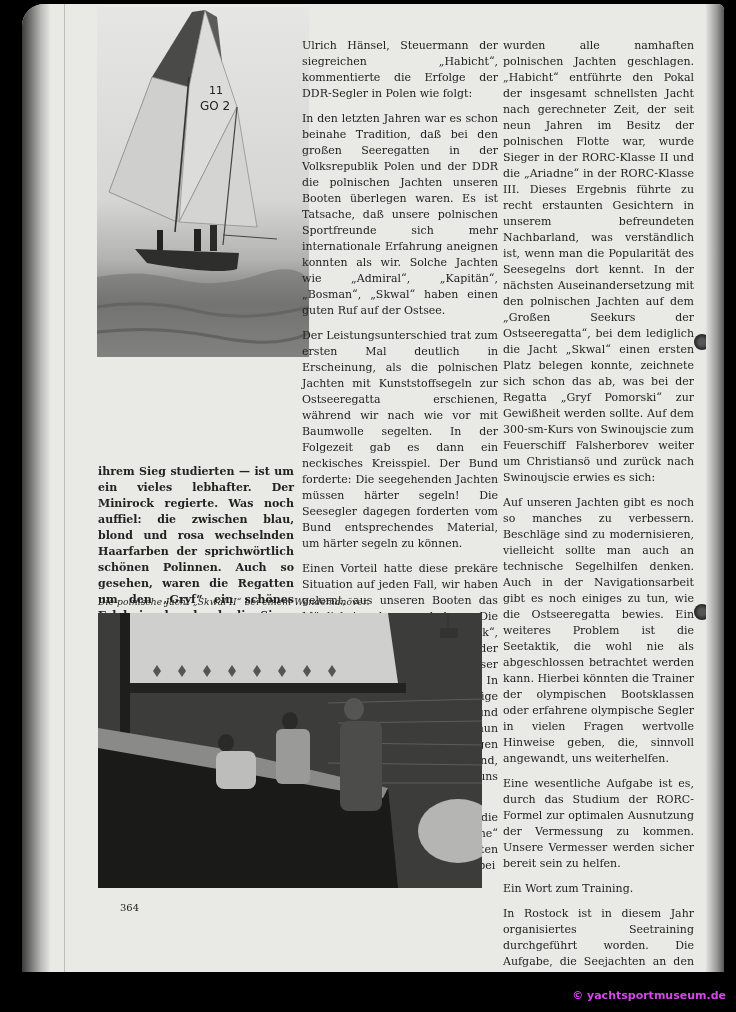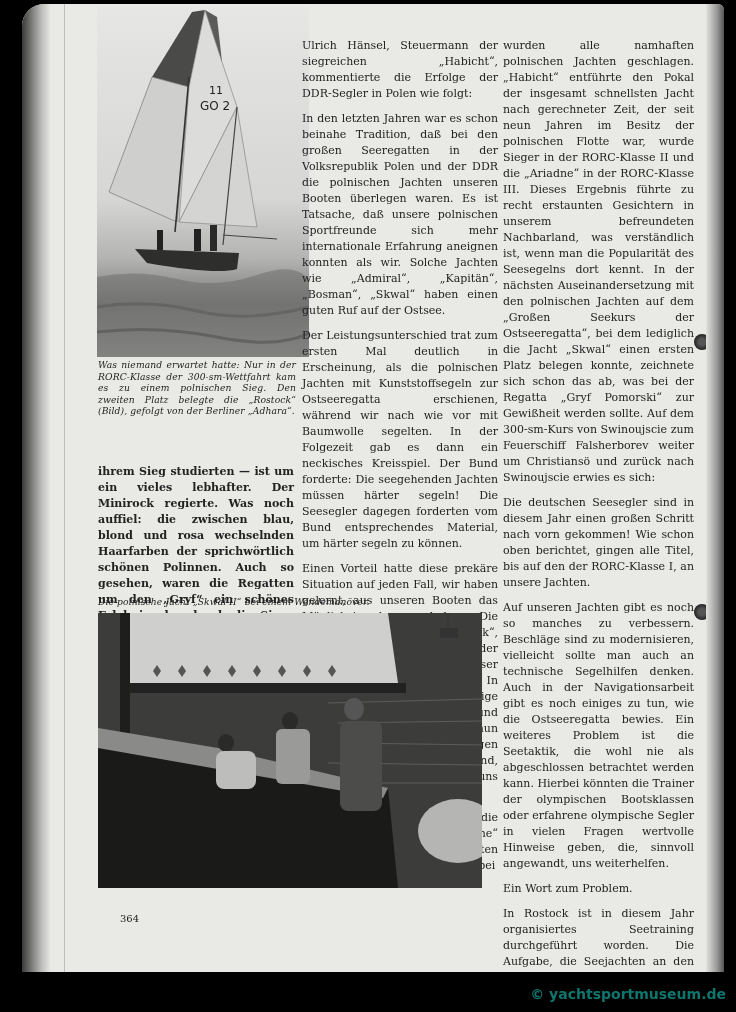--- a/index.html
+++ b/index.html
@@ -8,23 +8,23 @@
   .page::before{content:"";position:absolute;left:0;top:0;width:28px;height:100%;background:linear-gradient(to right,#3a3a3a,#bdbdbb 70%,#e4e4e1);}
   .page::after{content:"";position:absolute;right:0;top:0;width:18px;height:100%;background:linear-gradient(to right,#e2e2df,#9a9a98 60%,#555);}
   .fold{position:absolute;left:42px;top:0;width:1px;height:100%;background:#bdbdba;}
   .col{position:absolute;font-size:11px;line-height:16px;color:#222;text-align:justify;hyphens:manual;}
   .col p{margin:0 0 9px 0;}
   .col p.h{font-weight:bold;}
   .cap{position:absolute;font-style:italic;font-size:9.2px;line-height:11.6px;color:#222;text-align:justify;letter-spacing:0.1px;}
   .photo{position:absolute;overflow:hidden;}
   .photo1{left:75px;top:3px;width:212px;height:350px;background:linear-gradient(#e6e6e4 0%,#d6d6d4 55%,#b3b3b1 72%,#7a7a78 85%,#9a9a98 100%);}
   .photo2{left:76px;top:609px;width:384px;height:275px;background:linear-gradient(170deg,#5a5a58 0%,#3b3b39 40%,#1b1b1a 100%);}
-  .pgnum{position:absolute;left:98px;top:898px;font-size:10px;color:#222;margin-top:11px;}
+  .pgnum{position:absolute;left:98px;top:898px;font-size:10px;color:#222;}
   .holes{position:absolute;width:16px;height:16px;border-radius:50%;background:radial-gradient(circle,#555 30%,#222 70%);right:14px;}
-  .copyright{position:absolute;right:10px;bottom:10px;color:#0f766e;font-family:"DejaVu Sans","Liberation Sans",sans-serif;font-size:14px;font-weight:bold;margin-left:42px;}
+  .copyright{position:absolute;right:10px;bottom:10px;color:#d946ef;font-family:"DejaVu Sans","Liberation Sans",sans-serif;font-size:11px;font-weight:bold;margin-left:42px;}
 </style>
 </head>
 <body>
 
 <div class="page">
   <div class="fold"></div>
 
   <div class="photo photo1">
     <svg width="212" height="350" viewBox="0 0 212 350">
 
@@ -46,39 +46,38 @@
       <rect x="60" y="223" width="6" height="20" fill="#222"></rect>
       <rect x="97" y="222" width="7" height="22" fill="#222"></rect>
       <rect x="113" y="218" width="7" height="26" fill="#2a2a28"></rect>
 
       <path d="M0,270 Q40,262 80,272 T160,268 T212,274 L212,350 L0,350 Z" fill="#6e6e6c" opacity="0.55"></path>
       <path d="M0,300 Q50,292 100,304 T212,300" stroke="#555" stroke-width="3" fill="none" opacity="0.5"></path>
       <path d="M0,325 Q60,318 120,330 T212,326" stroke="#4a4a48" stroke-width="3" fill="none" opacity="0.5"></path>
     </svg>
   </div>
 
-  <div class="cap" style="left:76px;top:355px;width:198px;">Was niemand erwartet hatte: Nur in der RORC-Klasse der 300-sm-Wettfahrt kam es zu einem polnischen Sieg. Den zweiten Platz belegte die „Rostock“ (Bild), gefolgt von der Berliner „Adhara“.</div>
 
   <div class="col" style="left:76px;top:460px;width:196px;font-weight:bold;">
     <p>ihrem Sieg studierten — ist um ein vieles lebhafter. Der Minirock regierte. Was noch auffiel: die zwischen blau, blond und rosa wechselnden Haarfarben der sprichwörtlich schönen Polinnen. Auch so gesehen, waren die Regatten um den „Gryf“ ein schönes Erlebnis, das durch die Siege in den Klassen II, III und IV unvergeßlich wurde.</p>
   </div>
 
   <div class="col" style="left:280px;top:34px;width:196px;">
     <p>Ulrich Hänsel, Steuermann der siegreichen „Habicht“, kommentierte die Erfolge der DDR-Segler in Polen wie folgt:</p>
     <p>In den letzten Jahren war es schon beinahe Tradition, daß bei den großen Seeregatten in der Volksrepublik Polen und der DDR die polnischen Jachten unseren Booten überlegen waren. Es ist Tatsache, daß unsere polnischen Sportfreunde sich mehr internationale Erfahrung aneignen konnten als wir. Solche Jachten wie „Admiral“, „Kapitän“, „Bosman“, „Skwal“ haben einen guten Ruf auf der Ostsee.</p>
     <p>Der Leistungsunterschied trat zum ersten Mal deutlich in Erscheinung, als die polnischen Jachten mit Kunststoffsegeln zur Ostseeregatta erschienen, während wir nach wie vor mit Baumwolle segelten. In der Folgezeit gab es dann ein neckisches Kreisspiel. Der Bund forderte: Die seegehenden Jachten müssen härter segeln! Die Seesegler dagegen forderten vom Bund entsprechendes Material, um härter segeln zu können.</p>
     <p>Einen Vorteil hatte diese prekäre Situation auf jeden Fall, wir haben gelernt, aus unseren Booten das Möglichste herauszuholen. Die Erfolge der Jachten „Buk“, „Ariadne“, „Habicht“ u. a. in der Vergangenheit sind aus dieser Sicht um so höher zu bewerten. In diesem Jahr, da die leidige Materialfrage geklärt ist und unsere seegehenden Jachten nun auch mit hochwertigen Kunststoffsegeln ausgerüstet sind, gab es Ergebnisse, die uns optimistisch stimmen können.</p>
     <p>Im Juni dieses Jahres nahmen die Jachten „Habicht“ und „Ariadne“ an den Regatten der befreundeten Kriegsmarine in Gdynia teil. Dabei</p>
   </div>
 
   <div class="col" style="left:481px;top:34px;width:191px;">
     <p>wurden alle namhaften polnischen Jachten geschlagen. „Habicht“ entführte den Pokal der insgesamt schnellsten Jacht nach gerechneter Zeit, der seit neun Jahren im Besitz der polnischen Flotte war, wurde Sieger in der RORC-Klasse II und die „Ariadne“ in der RORC-Klasse III. Dieses Ergebnis führte zu recht erstaunten Gesichtern in unserem befreundeten Nachbarland, was verständlich ist, wenn man die Popularität des Seesegelns dort kennt. In der nächsten Auseinandersetzung mit den polnischen Jachten auf dem „Großen Seekurs der Ostseeregatta“, bei dem lediglich die Jacht „Skwal“ einen ersten Platz belegen konnte, zeichnete sich schon das ab, was bei der Regatta „Gryf Pomorski“ zur Gewißheit werden sollte. Auf dem 300-sm-Kurs von Swinoujscie zum Feuerschiff Falsherborev weiter um Christiansö und zurück nach Swinoujscie erwies es sich:</p>
-    <p>Die deutschen Seesegler sind in diesem Jahr einen großen Schritt nach vorn gekommen! Wie schon oben berichtet, gingen alle Titel, bis auf den der RORC-Klasse I, an unsere Jachten.</p>
     <p>Auf unseren Jachten gibt es noch so manches zu verbessern. Beschläge sind zu modernisieren, vielleicht sollte man auch an technische Segelhilfen denken. Auch in der Navigationsarbeit gibt es noch einiges zu tun, wie die Ostseeregatta bewies. Ein weiteres Problem ist die Seetaktik, die wohl nie als abgeschlossen betrachtet werden kann. Hierbei könnten die Trainer der olympischen Bootsklassen oder erfahrene olympische Segler in vielen Fragen wertvolle Hinweise geben, die, sinnvoll angewandt, uns weiterhelfen.</p>
-    <p>Ein Wort zum Problem.</p>
+    <p>Eine wesentliche Aufgabe ist es, durch das Studium der RORC-Formel zur optimalen Ausnutzung der Vermessung zu kommen. Unsere Vermesser werden sicher bereit sein zu helfen.</p>
+    <p>Ein Wort zum Training.</p>
     <p>In Rostock ist in diesem Jahr organisiertes Seetraining durchgeführt worden. Die Aufgabe, die Seejachten an den Trainingsbetrieb heranzuführen, wurde gelöst. Jetzt kommt es darauf an, die kalte Jahreszeit für die theoretische Weiterbildung zu nutzen und im nächsten Jahr das Training auf einer höheren Form mit noch größerer Intensität fortzusetzen.</p>
 
   </div>
 
   <div class="cap" style="left:76px;top:592px;width:400px;">Die polnische Jacht „Skwal II“ bei einem Wendemanöver.</div>
 
   <div class="photo photo2">
     <svg width="384" height="275" viewBox="0 0 384 275">
       <rect width="384" height="275" fill="#3c3c3a"></rect>
 

